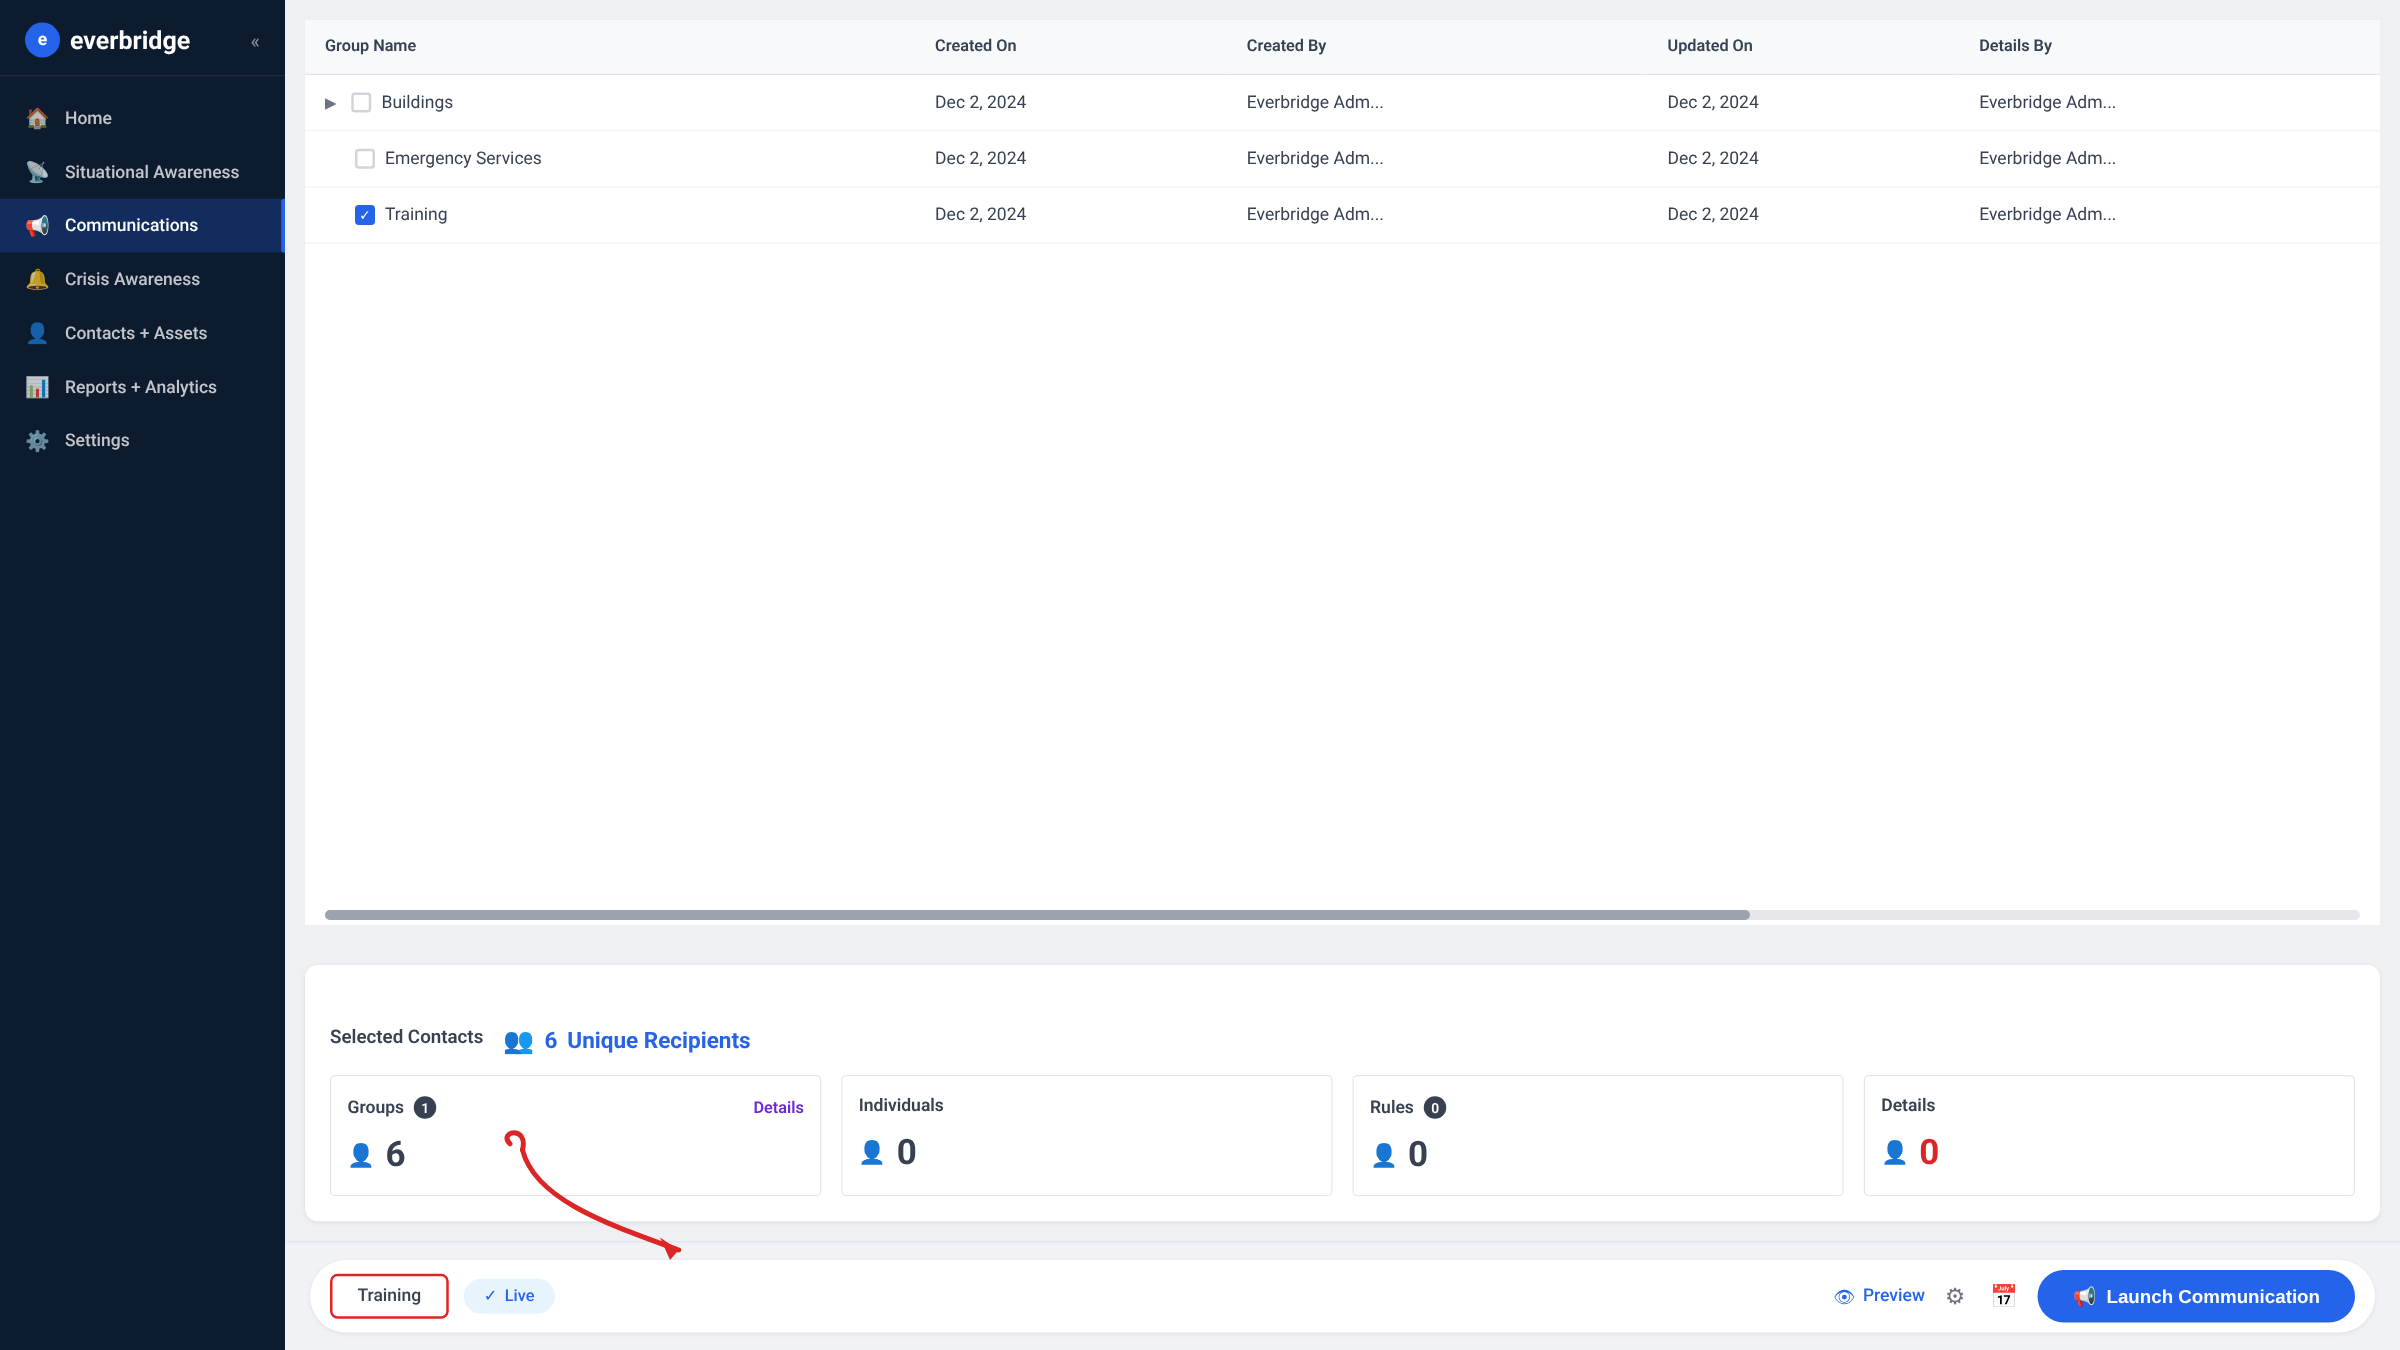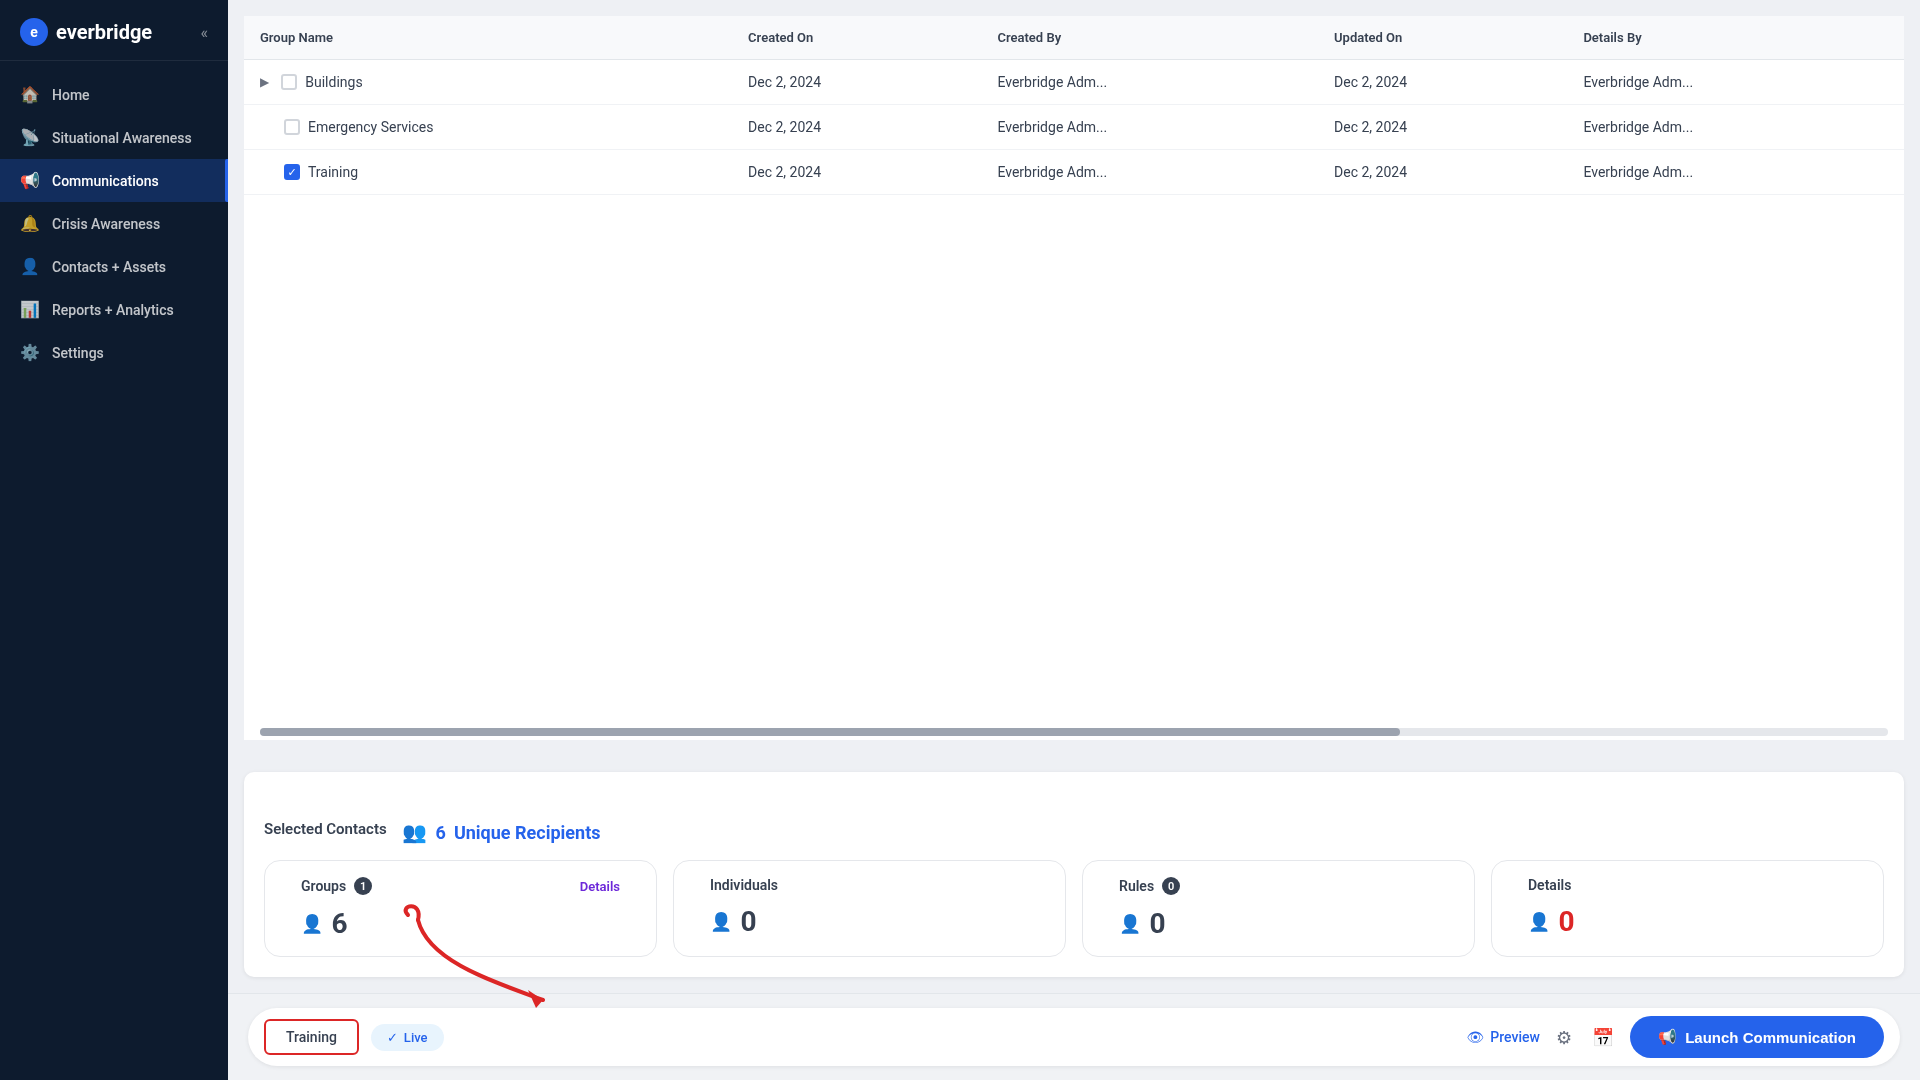--- a/index.html
+++ b/index.html
@@ -190,22 +190,22 @@
     .unique-icon {
       font-size: 20px;
     }
     .stats-row {
       display: flex;
       gap: 16px;
     }
     .stat-card {
       flex: 1;
       border: 1px solid #e5e7eb;
-      border-radius: 16px;
-      padding: 16px 36px;
+      border-radius: 4px;
+      padding: 16px 13px;
       background: #fff;
     }
     .stat-title {
       display: flex;
       align-items: center;
       gap: 8px;
       font-size: 14px;
       font-weight: 600;
       color: #374151;
       margin-bottom: 12px;

